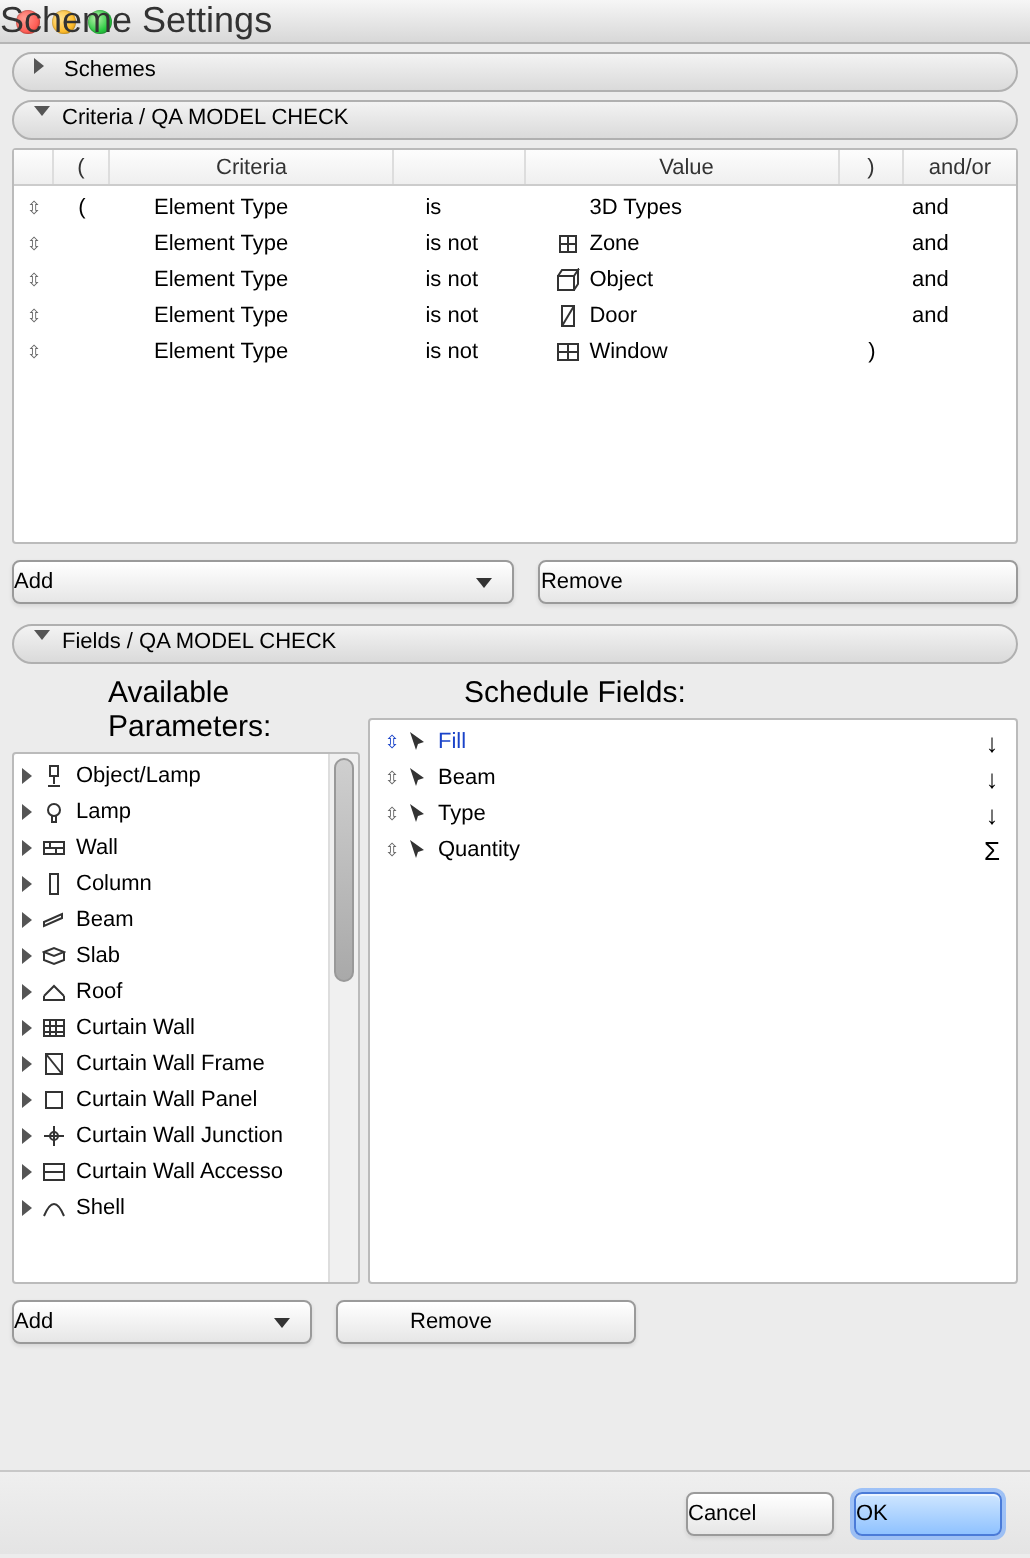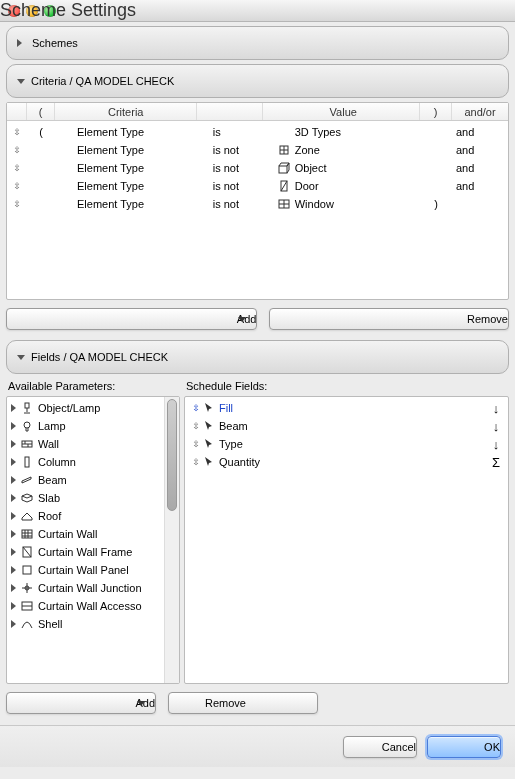--- a/index.html
+++ b/index.html
@@ -5,21 +5,21 @@
   * { box-sizing: border-box; margin: 0; padding: 0; font-family: "Lucida Grande", "Helvetica Neue", Arial, sans-serif; font-size: 11px; color: #000; }
   body { background: #ececec; width: 515px; height: 779px; position: relative; overflow: hidden; }
   .titlebar { height: 22px; background: linear-gradient(#f6f6f6, #d8d8d8); border-bottom: 1px solid #b5b5b5; display: flex; align-items: center; padding-left: 8px; position: relative; }
   .traffic { display: flex; gap: 6px; align-items: center; }
   .tl { width: 12px; height: 12px; border-radius: 50%; box-shadow: inset 0 0 1px rgba(0,0,0,.5); }
   .tl.red { background: radial-gradient(circle at 35% 35%, #ff9b90, #ff5f57 60%, #c72d20); }
   .tl.yellow { background: radial-gradient(circle at 35% 35%, #ffe18f, #ffbd2e 60%, #c78c10); }
   .tl.green { background: radial-gradient(circle at 35% 35%, #b6f0a8, #28c940 60%, #1a8a2e); }
   .titlebar .title { position: absolute; left: 0; right: 0; text-align: left; font-size: 18px; color: #333; pointer-events: none; }
   .content { padding: 4px 6px 0 6px; }
-  .section-header { height: 20px; background: linear-gradient(#f3f3f3, #dadada); border: 1px solid #b0b0b0; border-radius: 10px; display: flex; align-items: center; padding: 16px 10px; gap: 6px; margin-bottom: 4px; }
+  .section-header { height: 20px; background: linear-gradient(#f3f3f3, #dadada); border: 1px solid #b0b0b0; border-radius: 10px; display: flex; padding: 2px 10px; gap: 6px; margin-bottom: 4px; }
   .disclosure { width: 0; height: 0; border-top: 5px solid #555; border-left: 4px solid transparent; border-right: 4px solid transparent; }
   .disclosure.closed { border-top: 4px solid transparent; border-bottom: 4px solid transparent; border-left: 5px solid #555; }
   .section-header .label { font-size: 11px; }
   .criteria-box { background: #fff; border: 1px solid #bbb; height: 198px; display: flex; flex-direction: column; margin-bottom: 8px; border-radius: 2px; }
   .criteria-head { display: flex; height: 18px; border-bottom: 1px solid #ccc; background: linear-gradient(#fdfdfd,#efefef); }
   .criteria-head > div { border-right: 1px solid #ddd; display: flex; align-items: center; justify-content: center; font-size: 11px; color: #333; }
   .col-handle { width: 20px; }
   .col-open { width: 28px; }
   .col-crit { flex: 1.4; }
   .col-op { width: 66px; justify-content: flex-start !important; padding-left: 2px; }
@@ -30,46 +30,46 @@
   .crit-row { display: flex; height: 18px; align-items: center; }
   .crit-row > div { display: flex; align-items: center; }
   .crit-row .col-handle { justify-content: center; color: #666; font-size: 9px; }
   .crit-row .col-open, .crit-row .col-close { justify-content: center; }
   .crit-row .col-crit { padding-left: 22px; }
   .crit-row .col-op { padding-left: 2px; }
   .crit-row .col-val { padding-left: 0; gap: 4px; }
   .crit-row .col-ao { padding-left: 4px; }
   .val-icon { width: 14px; display: inline-flex; justify-content: center; font-size: 11px; }
   .btn-row { display: flex; gap: 12px; margin-bottom: 10px; }
-  .btn { height: 22px; background: linear-gradient(#ffffff,#e6e6e6); border: 1px solid #9a9a9a; border-radius: 4px; display: flex; align-items: center; justify-content: flex-end; font-size: 12px; box-shadow: 0 1px 0 rgba(255,255,255,.6) inset, 0 1px 2px rgba(0,0,0,.1); cursor: default; position: relative; }
+  .btn { height: 22px; background: linear-gradient(#ffffff,#e6e6e6); border: 1px solid #9a9a9a; border-radius: 4px; display: flex; align-items: center; justify-content: flex-start; font-size: 12px; box-shadow: 0 1px 0 rgba(255,255,255,.6) inset, 0 1px 2px rgba(0,0,0,.1); cursor: default; position: relative; }
   .btn-add1 { flex: 1.05; }
   .btn-rem1 { flex: 1; }
   .btn .caret { position: absolute; right: 10px; width: 0; height: 0; border-left: 4px solid transparent; border-right: 4px solid transparent; border-top: 5px solid #333; }
   .fields-area { display: flex; gap: 4px; height: 306px; margin-bottom: 8px; }
   .fields-col { display: flex; flex-direction: column; }
   .fields-col.left { width: 174px; }
   .fields-col.right { flex: 1; }
-  .fields-title { font-size: 11px; padding: 2px 0 4px 2px; }
+  .fields-title { font-size: 15px; padding: 2px 0 4px 2px; margin-left: 46px; }
   .list-box { flex: 1; background: #fff; border: 1px solid #bbb; overflow: hidden; position: relative; border-radius: 2px; }
   .list-inner { position: absolute; inset: 0; overflow: hidden; padding-top: 2px; }
   .tree-row { display: flex; align-items: center; height: 18px; padding-left: 4px; gap: 4px; }
   .tree-arrow { width: 0; height: 0; border-top: 4px solid transparent; border-bottom: 4px solid transparent; border-left: 5px solid #555; }
   .tree-icon { width: 14px; display: inline-flex; justify-content: center; }
   .sched-row { display: flex; align-items: center; height: 18px; padding-left: 4px; }
   .sched-handle { width: 14px; color: #666; text-align: center; font-size: 9px; }
   .sched-ptr { width: 16px; text-align: center; }
   .sched-label { flex: 1; }
   .sched-agg { width: 24px; text-align: center; font-size: 13px; }
   .sched-row.sel .sched-label, .sched-row.sel .sched-handle, .sched-row.sel .sched-ptr { color: #1a43c9; }
   .scroll { position: absolute; right: 0; top: 0; bottom: 0; width: 15px; background: #f0f0f0; border-left: 1px solid #ddd; }
   .scroll-thumb { position: absolute; left: 2px; right: 2px; top: 2px; height: 112px; background: linear-gradient(#cfcfcf,#a9a9a9); border-radius: 6px; border: 1px solid #999; }
   .btn-row2 { display: flex; gap: 12px; }
   .btn-add2 { width: 150px; }
   .btn-rem2 { width: 150px; justify-content: flex-start; padding-left: 36px; }
-  .footer { position: absolute; left: 0; right: 0; bottom: 12px; height: 42px; border-top: 1px solid #c8c8c8; display: flex; align-items: center; justify-content: flex-end; gap: 10px; padding-right: 14px; background: linear-gradient(#efefef,#e4e4e4); }
+  .footer { position: absolute; left: 0; right: 0; bottom: 2px; height: 42px; border-top: 1px solid #c8c8c8; display: flex; align-items: center; justify-content: flex-end; gap: 10px; padding-right: 14px; background: linear-gradient(#efefef,#e4e4e4); }
   .footer .btn { width: 74px; height: 22px; }
   .footer .btn.default { background: linear-gradient(#cfe6ff,#8fc2ff); border-color: #4a7bd8; box-shadow: 0 0 0 2px rgba(94,158,255,.55), 0 1px 0 rgba(255,255,255,.6) inset; }
   svg { display: block; }
 </style>
 </head>
 <body>
 
 <div class="titlebar">
   <div class="traffic">
     <div class="tl red"></div>

